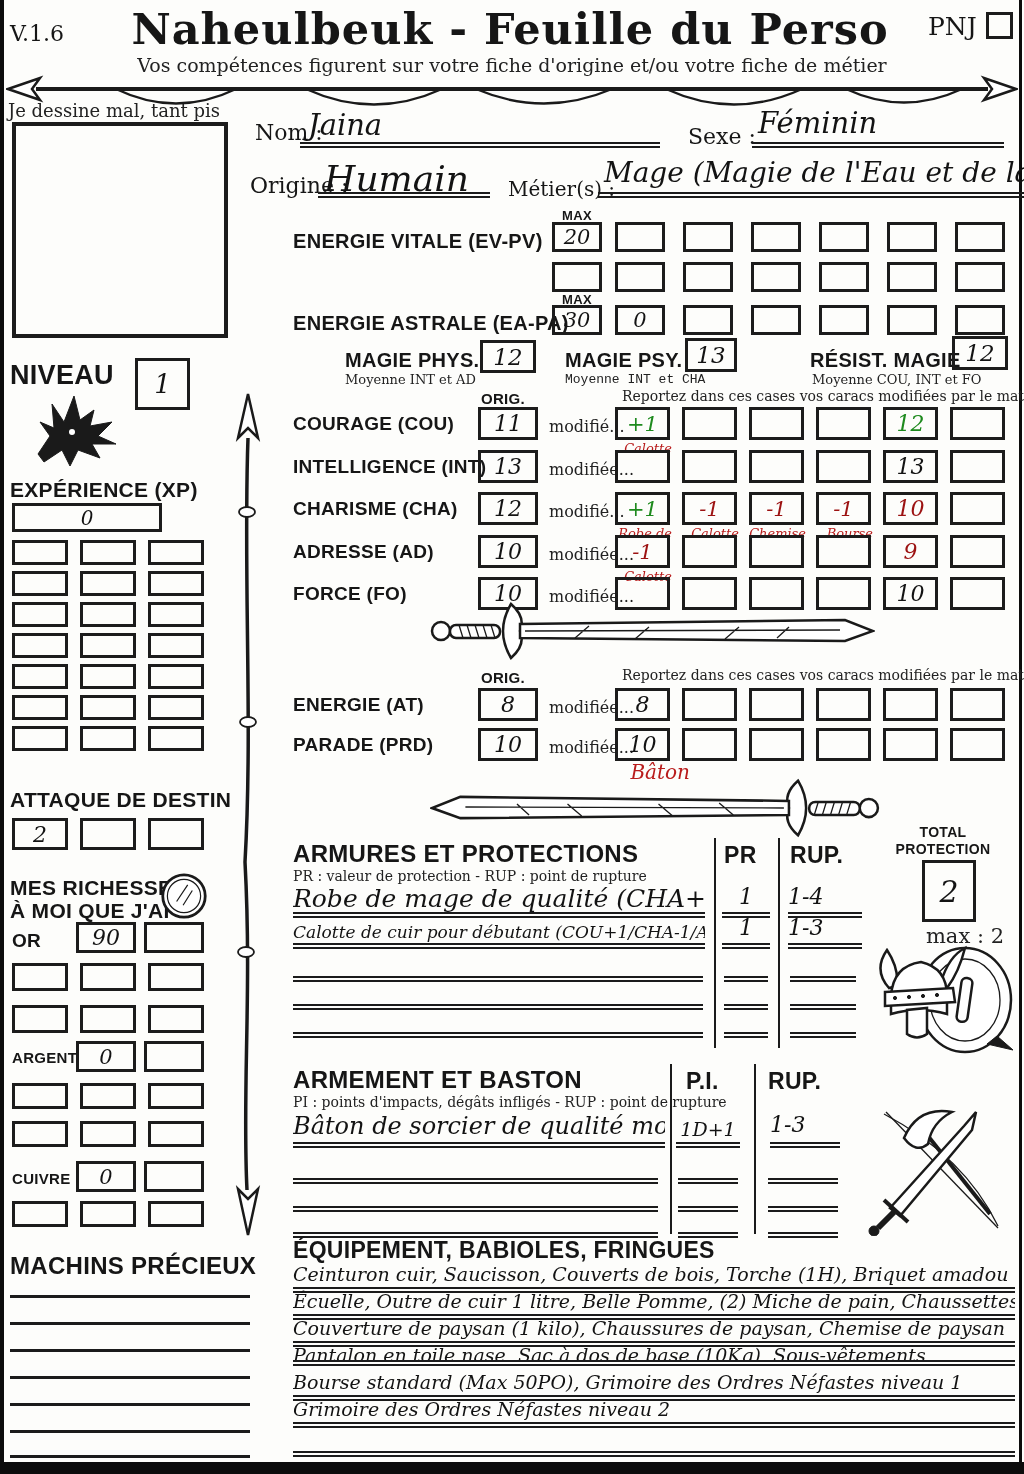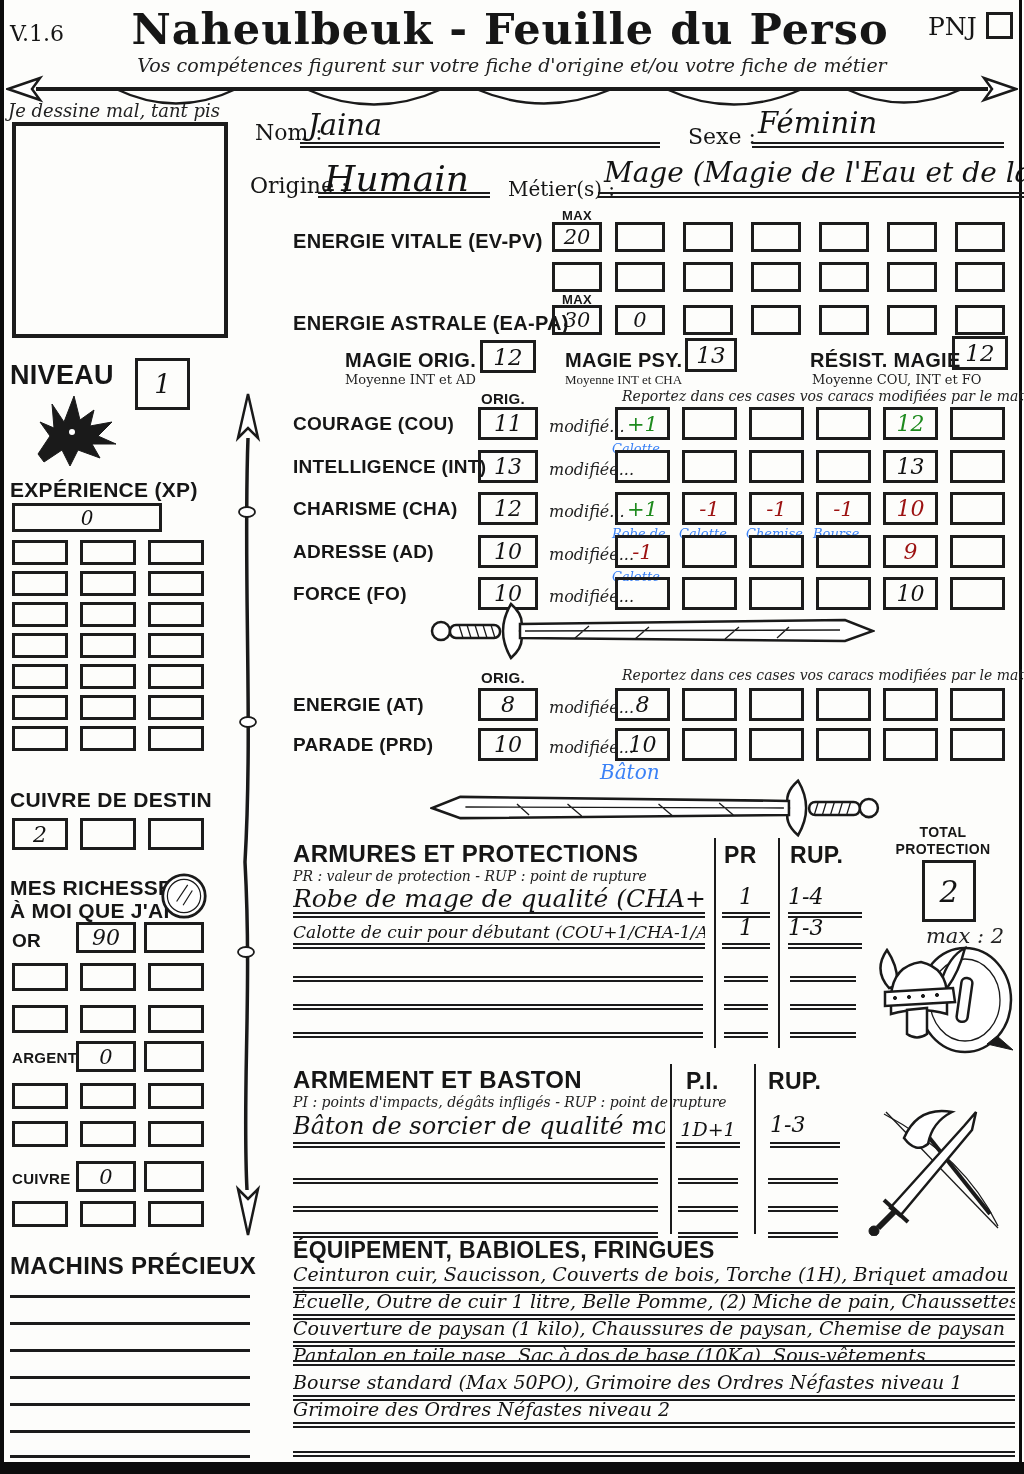--- a/index.html
+++ b/index.html
@@ -2,30 +2,30 @@
 <html><head>
 <meta charset="utf-8">
 <style>
   html,body{margin:0;padding:0}
   body{width:1024px;height:1474px;position:relative;background:#fdfdfb;overflow:hidden;
        font-family:"Liberation Sans",sans-serif;color:#161616}
   .t{position:absolute;white-space:nowrap}
   .bold{font-family:"Liberation Sans","DejaVu Sans",sans-serif;font-weight:700;color:#161616;letter-spacing:.3px}
   .serif{font-family:"DejaVu Serif","Liberation Serif",serif;color:#161616}
   .hand{font-family:"DejaVu Serif","Liberation Serif",serif;font-style:italic;color:#131313}
-  .cal{font-family:"DejaVu Serif","Liberation Serif",serif;font-style:italic;color:#222}
+  .cal{font-family:"DejaVu Serif","Liberation Serif",serif;color:#222}
   .box{position:absolute;border:3px solid #1c1c1c;background:transparent;display:flex;align-items:center;justify-content:center;box-sizing:border-box}
   .uline{position:absolute;height:0;border-bottom:6px double #1b1b1b}
   .sline{position:absolute;height:0;border-bottom:3px solid #1b1b1b}
   .field{position:absolute;box-sizing:border-box;border-bottom:6px double #1b1b1b;overflow:hidden;white-space:nowrap}
   .vline{position:absolute;width:2px;background:#1b1b1b}
   .bar{position:absolute;background:#0c0c0c}
   .pos{color:#1e8a1e}
   .neg{color:#9c1212}
-  .sub{position:absolute;text-align:left;font-family:"DejaVu Serif",serif;font-style:italic;font-size:13px;color:#3b82f6;white-space:nowrap}
+  .sub{position:absolute;text-align:right;font-family:"DejaVu Serif",serif;font-style:italic;font-size:13px;color:#b91c1c;white-space:nowrap}
   .center{text-align:center}
   svg .ln{fill:#ffffff;stroke:#1a1a1a;stroke-width:2.5}
   svg .lnf{fill:#1a1a1a;stroke:#1a1a1a}
   svg .thin{fill:none;stroke:#1a1a1a;stroke-width:1.3}
   svg .shaft{fill:none;stroke:#1a1a1a;stroke-width:3.5}
 </style>
 </head>
 <body>
 
 <div class="bar" style="left:0;top:0;width:4px;height:1474px"></div>
@@ -83,30 +83,30 @@
   </div>
 <div class="box" style="left:615px;top:305px;width:50px;height:30px">
     <span class="hand" style="font-size:21px">0</span>
   </div>
 <div class="box" style="left:683px;top:305px;width:50px;height:30px"></div>
 <div class="box" style="left:751px;top:305px;width:50px;height:30px"></div>
 <div class="box" style="left:819px;top:305px;width:50px;height:30px"></div>
 <div class="box" style="left:887px;top:305px;width:50px;height:30px"></div>
 <div class="box" style="left:955px;top:305px;width:50px;height:30px"></div>
 
-<div class="t bold" style="left:345px;top:349px;font-size:20px">MAGIE ORIG.</div>
+<div class="t bold" style="left:345px;top:349px;font-size:20px">MAGIE PHYS.</div>
 <div class="box" style="left:480px;top:340px;width:56px;height:33px">
     <span class="hand" style="font-size:23px">12</span>
   </div>
 <div class="t cal" style="left:345px;top:372px;font-size:13px;font-style:normal;font-family:'DejaVu Serif',serif">Moyenne INT et AD</div>
 <div class="t bold" style="left:565px;top:349px;font-size:20px">MAGIE PSY.</div>
 <div class="box" style="left:685px;top:338px;width:52px;height:34px">
     <span class="hand" style="font-size:23px">13</span>
   </div>
-<div class="t cal" style="left:565px;top:372px;font-size:13px;font-style:normal;font-family:Liberation Serif, serif">Moyenne INT et CHA</div>
+<div class="t cal" style="left:565px;top:372px;font-size:13px;font-style:normal;font-family:Liberation Mono, monospace">Moyenne INT et CHA</div>
 <div class="t bold" style="left:810px;top:349px;font-size:20px">RÉSIST. MAGIE</div>
 <div class="box" style="left:952px;top:336px;width:56px;height:34px">
     <span class="hand" style="font-size:23px">12</span>
   </div>
 <div class="t cal" style="left:812px;top:372px;font-size:13px;font-style:normal;font-family:'DejaVu Serif',serif">Moyenne COU, INT et FO</div>
 
 <div class="t bold" style="left:481px;top:390px;font-size:15px">ORIG.</div>
 <div class="t cal" style="left:622px;top:388px;font-size:14px">Reportez dans ces cases vos caracs modifiées par le matériel</div>
 
 <div class="t bold" style="left:293px;top:413px;font-size:19px">COURAGE (COU)</div>
@@ -365,21 +365,21 @@
 <div class="box" style="left:12px;top:664px;width:56px;height:25px"></div>
 <div class="box" style="left:80px;top:664px;width:56px;height:25px"></div>
 <div class="box" style="left:148px;top:664px;width:56px;height:25px"></div>
 <div class="box" style="left:12px;top:695px;width:56px;height:25px"></div>
 <div class="box" style="left:80px;top:695px;width:56px;height:25px"></div>
 <div class="box" style="left:148px;top:695px;width:56px;height:25px"></div>
 <div class="box" style="left:12px;top:726px;width:56px;height:25px"></div>
 <div class="box" style="left:80px;top:726px;width:56px;height:25px"></div>
 <div class="box" style="left:148px;top:726px;width:56px;height:25px"></div>
 
-<div class="t bold" style="left:10px;top:788px;font-size:21px">CUIVRE DE DESTIN</div>
+<div class="t bold" style="left:10px;top:788px;font-size:21px">ATTAQUE DE DESTIN</div>
 <div class="box" style="left:12px;top:818px;width:56px;height:32px">
     <span class="hand" style="font-size:22px">2</span>
   </div>
 <div class="box" style="left:80px;top:818px;width:56px;height:32px"></div>
 <div class="box" style="left:148px;top:818px;width:56px;height:32px"></div>
 
 <div class="t bold" style="left:10px;top:876px;font-size:21px">MES RICHESSES</div>
 <div class="t bold" style="left:10px;top:899px;font-size:21px">À MOI QUE J'AI</div>
 <svg class="t" style="left:160px;top:872px" width="48" height="48" viewBox="0 0 52 52">
   <circle class="ln" cx="26" cy="26" r="23" style="stroke-width:3"></circle>

